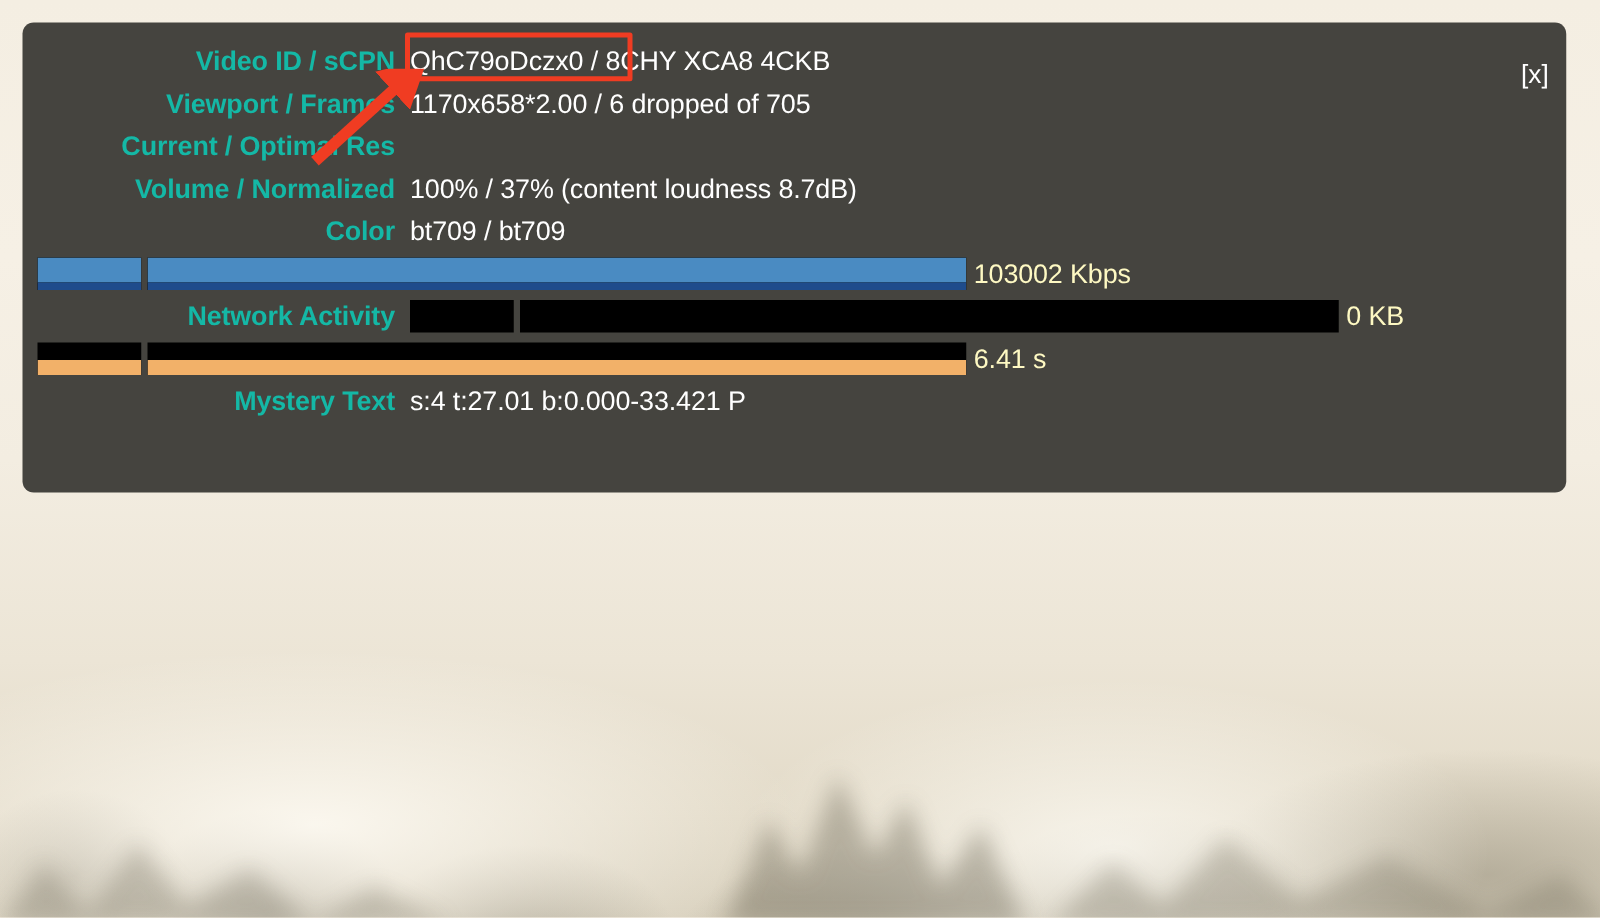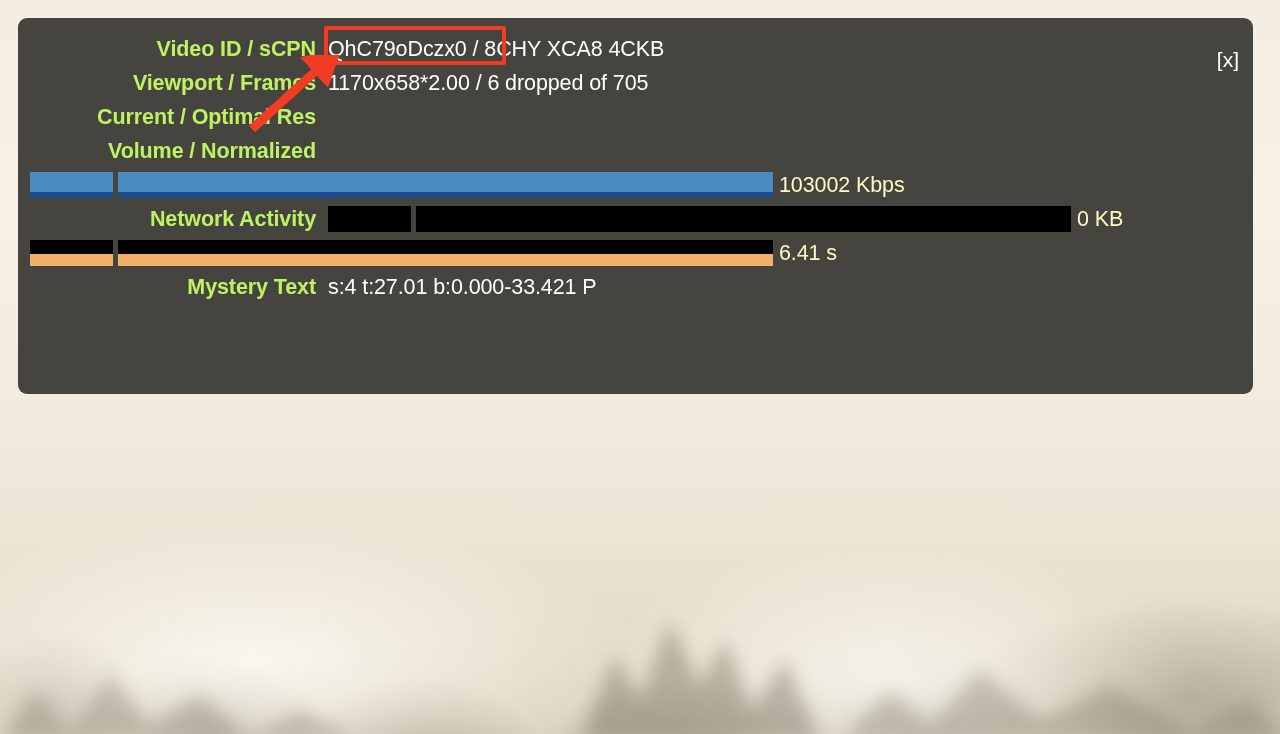--- a/index.html
+++ b/index.html
@@ -127,21 +127,21 @@
     display: flex;
     align-items: center;
     height: 34px;
   }
   .row-label {
     width: 298px;
     text-align: right;
     padding-right: 0;
     font-size: 21.5px;
     font-weight: bold;
-    color: #bef264;
+    color: #14b8a6;
     white-space: nowrap;
     letter-spacing: -0.1px;
   }
   .row-value {
     margin-left: 12px;
     font-size: 21.5px;
     font-weight: normal;
     color: #ffffff;
     white-space: nowrap;
     letter-spacing: -0.1px;
@@ -243,23 +243,28 @@
         <div class="row-label">Viewport / Frames</div>
         <div class="row-value">1170x658*2.00 / 6 dropped of 705</div>
       </div>
 
       <div class="row">
         <div class="row-label">Current / Optimal Res</div>
       </div>
 
       <div class="row">
         <div class="row-label">Volume / Normalized</div>
-      </div>
-
-
+        <div class="row-value">100% / 37% (content loudness 8.7dB)</div>
+      </div>
+
+
+      <div class="row">
+        <div class="row-label">Color</div>
+        <div class="row-value">bt709 / bt709</div>
+      </div>
 
       <div class="row row-bar">
         <div class="bar-wrap">
           <div class="bar-seg small" style="background: rgb(0, 0, 0);">
             <div class="bar-fill-top" style="background: rgb(74, 139, 194); height: 78%;"></div>
             <div class="bar-fill-bot" style="background: rgb(31, 76, 140); height: 22%;"></div>
           </div>
           <div class="bar-seg large" style="background: rgb(0, 0, 0);">
             <div class="bar-fill-top" style="background: rgb(74, 139, 194); height: 78%;"></div>
             <div class="bar-fill-bot" style="background: rgb(31, 76, 140); height: 22%;"></div>

